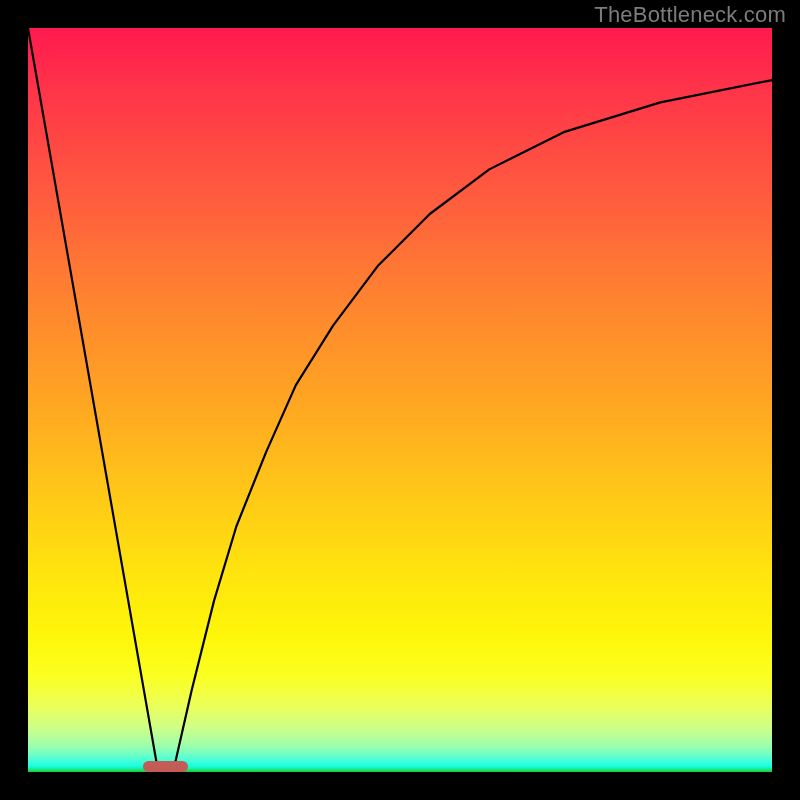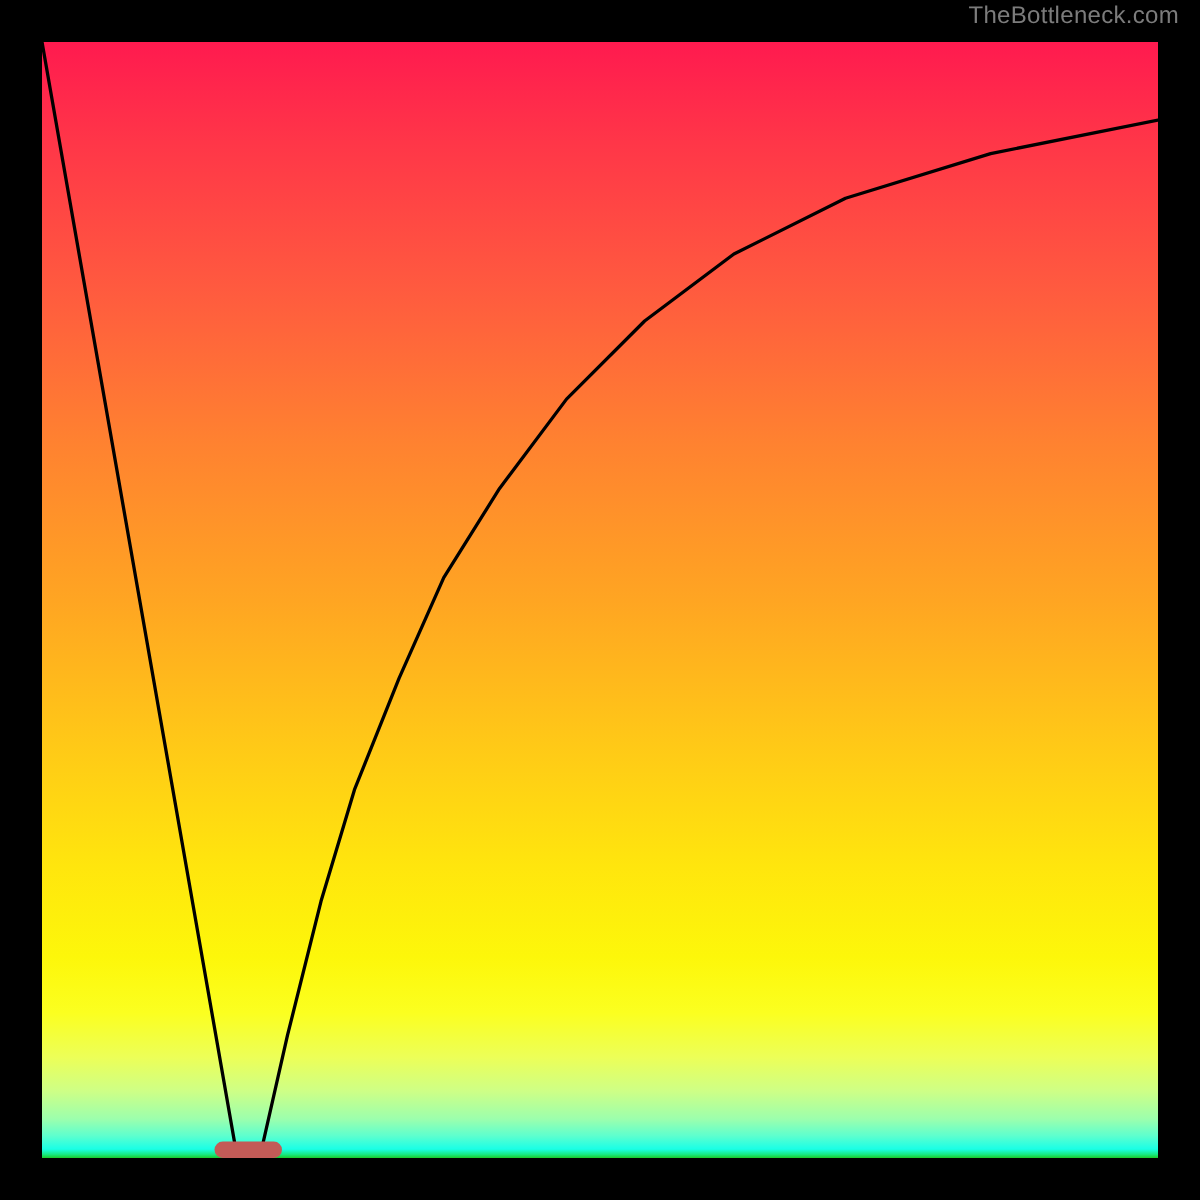--- a/index.html
+++ b/index.html
@@ -46,21 +46,21 @@
       #1affe6 99.2%,
       #17e87e 99.7%,
       #1cc92a 100%
     );
   }
   .watermark {
     position: absolute;
     top: 2px;
     right: 14px;
     color: #7c7c7c;
-    font-size: 16px;
+    font-size: 22px;
     font-weight: 400;
     letter-spacing: 0.2px;
     user-select: none;
   }
   svg.curve {
     position: absolute;
     inset: 0;
   }
   .marker {
     position: absolute;

